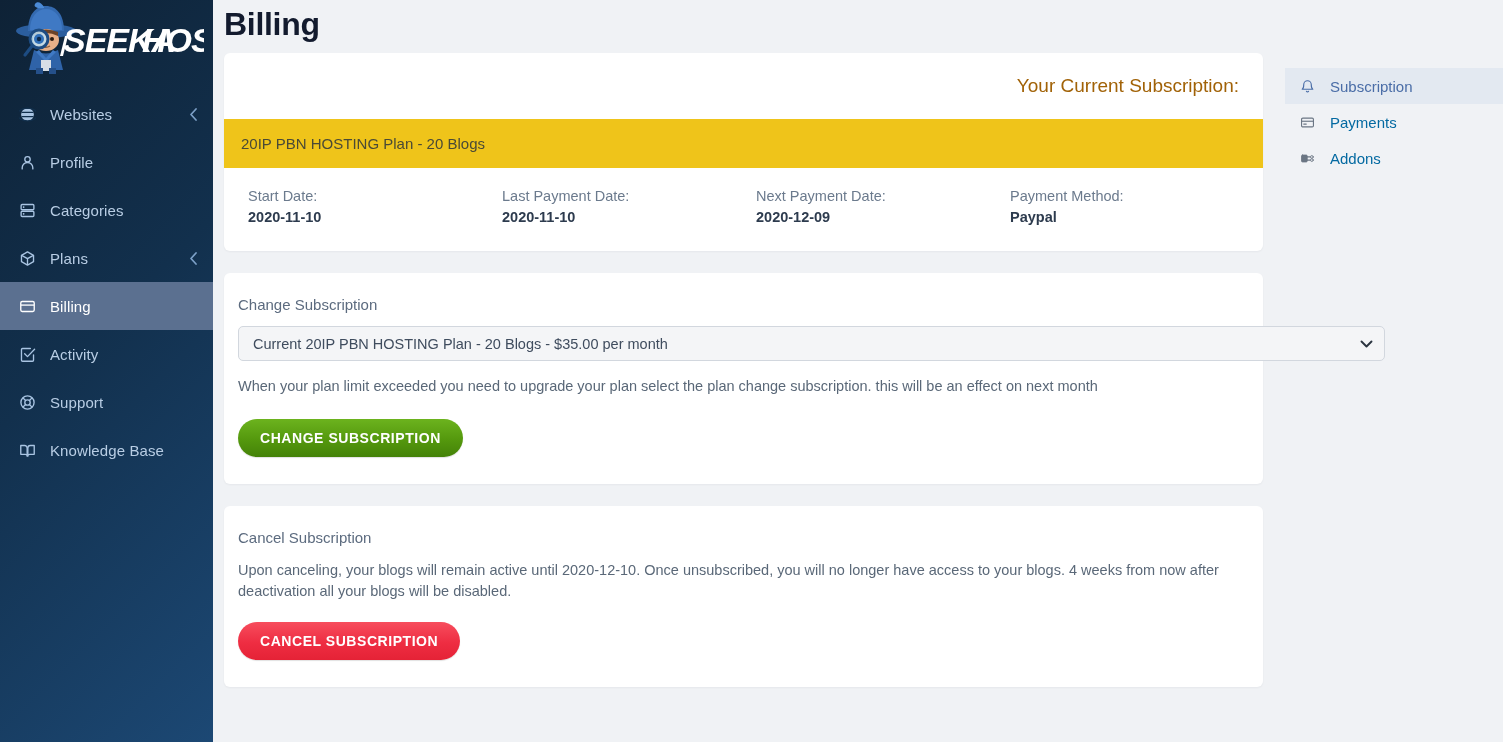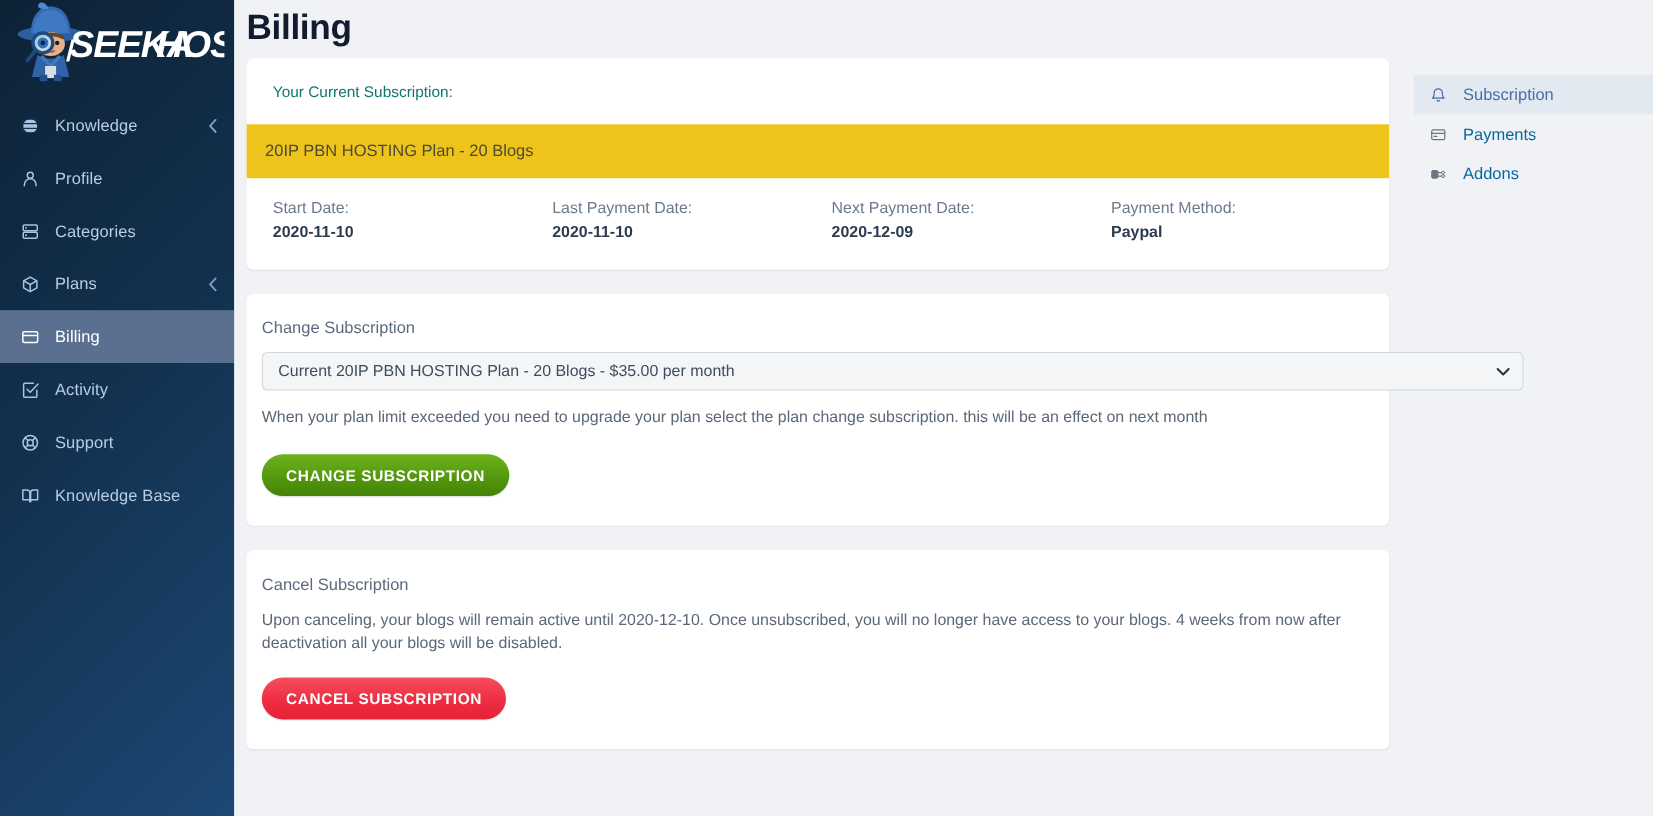--- a/index.html
+++ b/index.html
@@ -108,22 +108,23 @@
     border-radius: 6px;
     box-shadow: 0 1px 2px rgba(30,40,60,0.05);
   }
 
   .card + .card { margin-top: 22px; }
 
   
   .card-sub { padding: 0; overflow: hidden; }
   .sub-head {
     padding: 22px 24px 22px 24px;
-    font-size: 14px;
-    color: #0f766e;
+    font-size: 19px;
+    color: #a16207;
+    text-align: right;
   }
   .plan-banner {
     background: #efc41a;
     padding: 16px 17px;
     font-size: 15px;
     color: #4a4a36;
     font-weight: 500;
   }
   .sub-details {
     display: flex;
@@ -288,21 +289,21 @@
     <nav class="nav-list">
 
       <div class="nav-item">
         <span class="nav-icon">
           <svg width="17" height="17" viewBox="0 0 24 24" fill="none" stroke="#a9c4e2" stroke-width="2">
             <circle cx="12" cy="12" r="9" fill="#a9c4e2" stroke="none"></circle>
             <path d="M12 3 a14 9 0 0 0 0 18 a14 9 0 0 0 0 -18" stroke="#12304d" stroke-width="1.6" fill="none"></path>
             <path d="M3.5 9 h17 M3.5 15 h17" stroke="#12304d" stroke-width="1.6"></path>
           </svg>
         </span>
-        <span class="nav-label">Knowledge</span>
+        <span class="nav-label">Websites</span>
         <span class="nav-chevron">
           <svg width="9" height="13" viewBox="0 0 9 13" fill="none" stroke="#8fb4dd" stroke-width="1.7" stroke-linecap="round" stroke-linejoin="round">
               <polyline points="7,1 2,6.5 7,12"></polyline>
             </svg>
         </span>
       </div>
 
       <div class="nav-item">
         <span class="nav-icon">
           <svg width="17" height="17" viewBox="0 0 24 24" fill="none" stroke="#a9c4e2" stroke-width="1.9" stroke-linecap="round">

